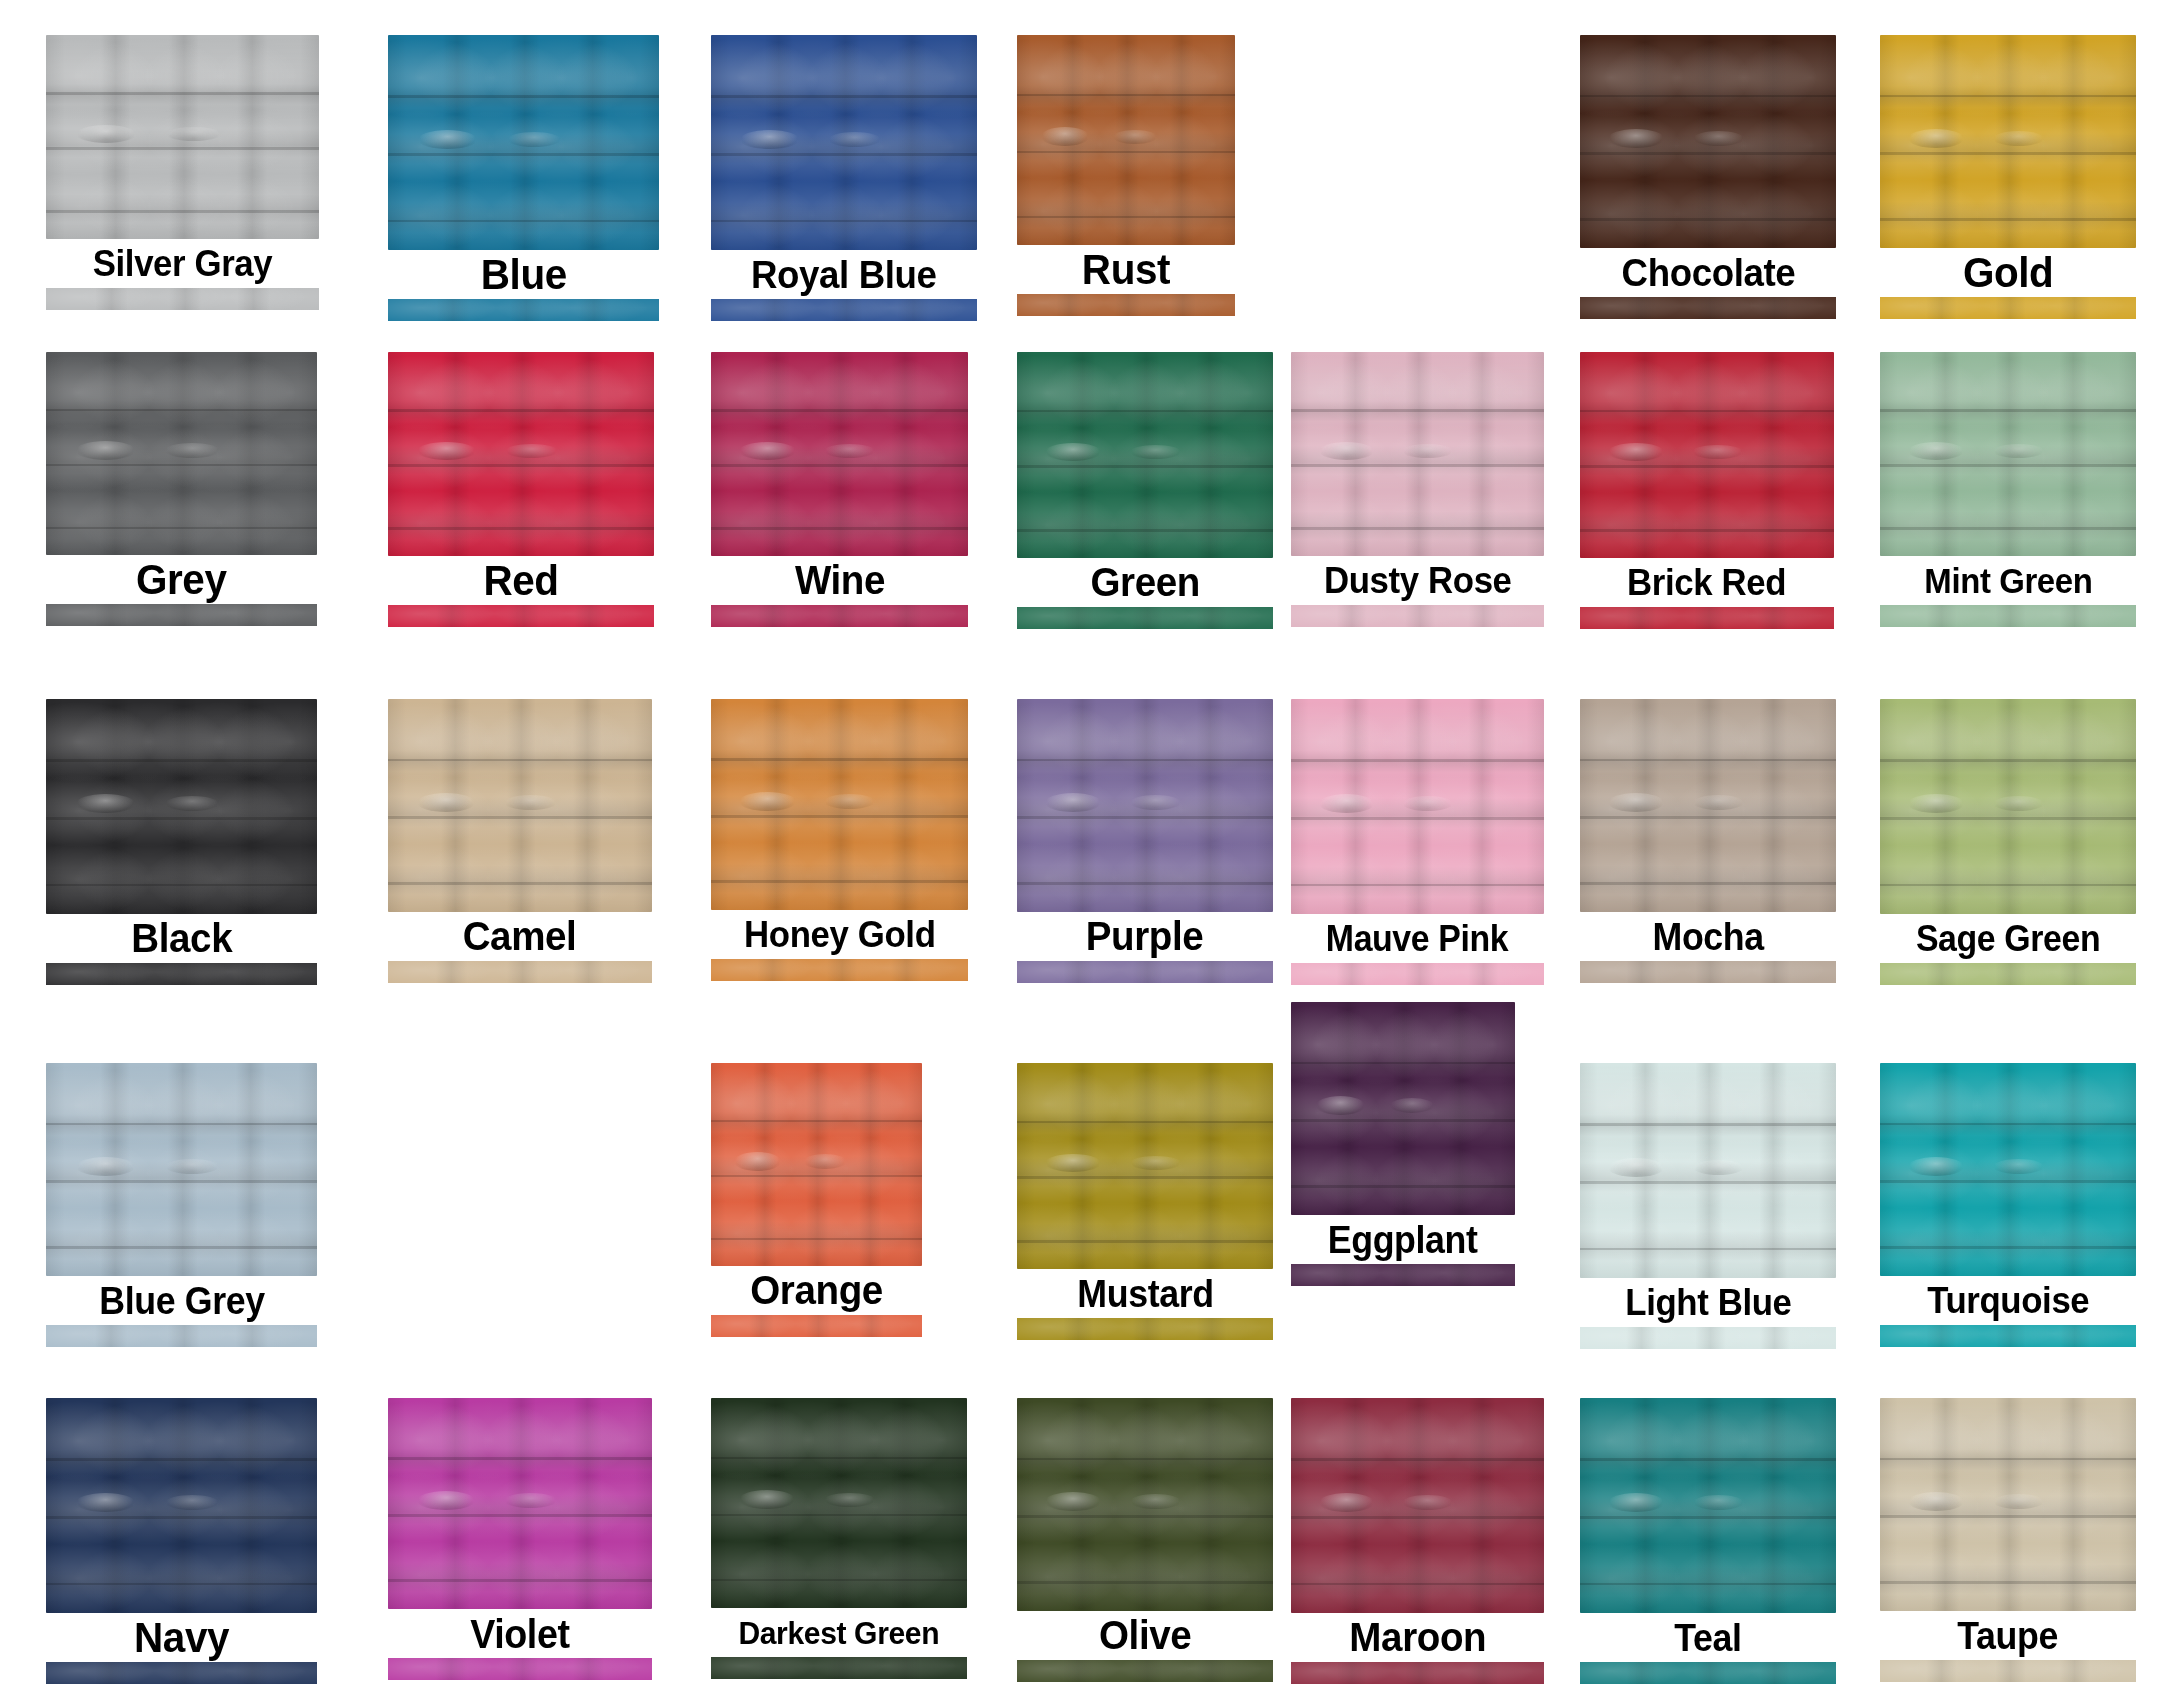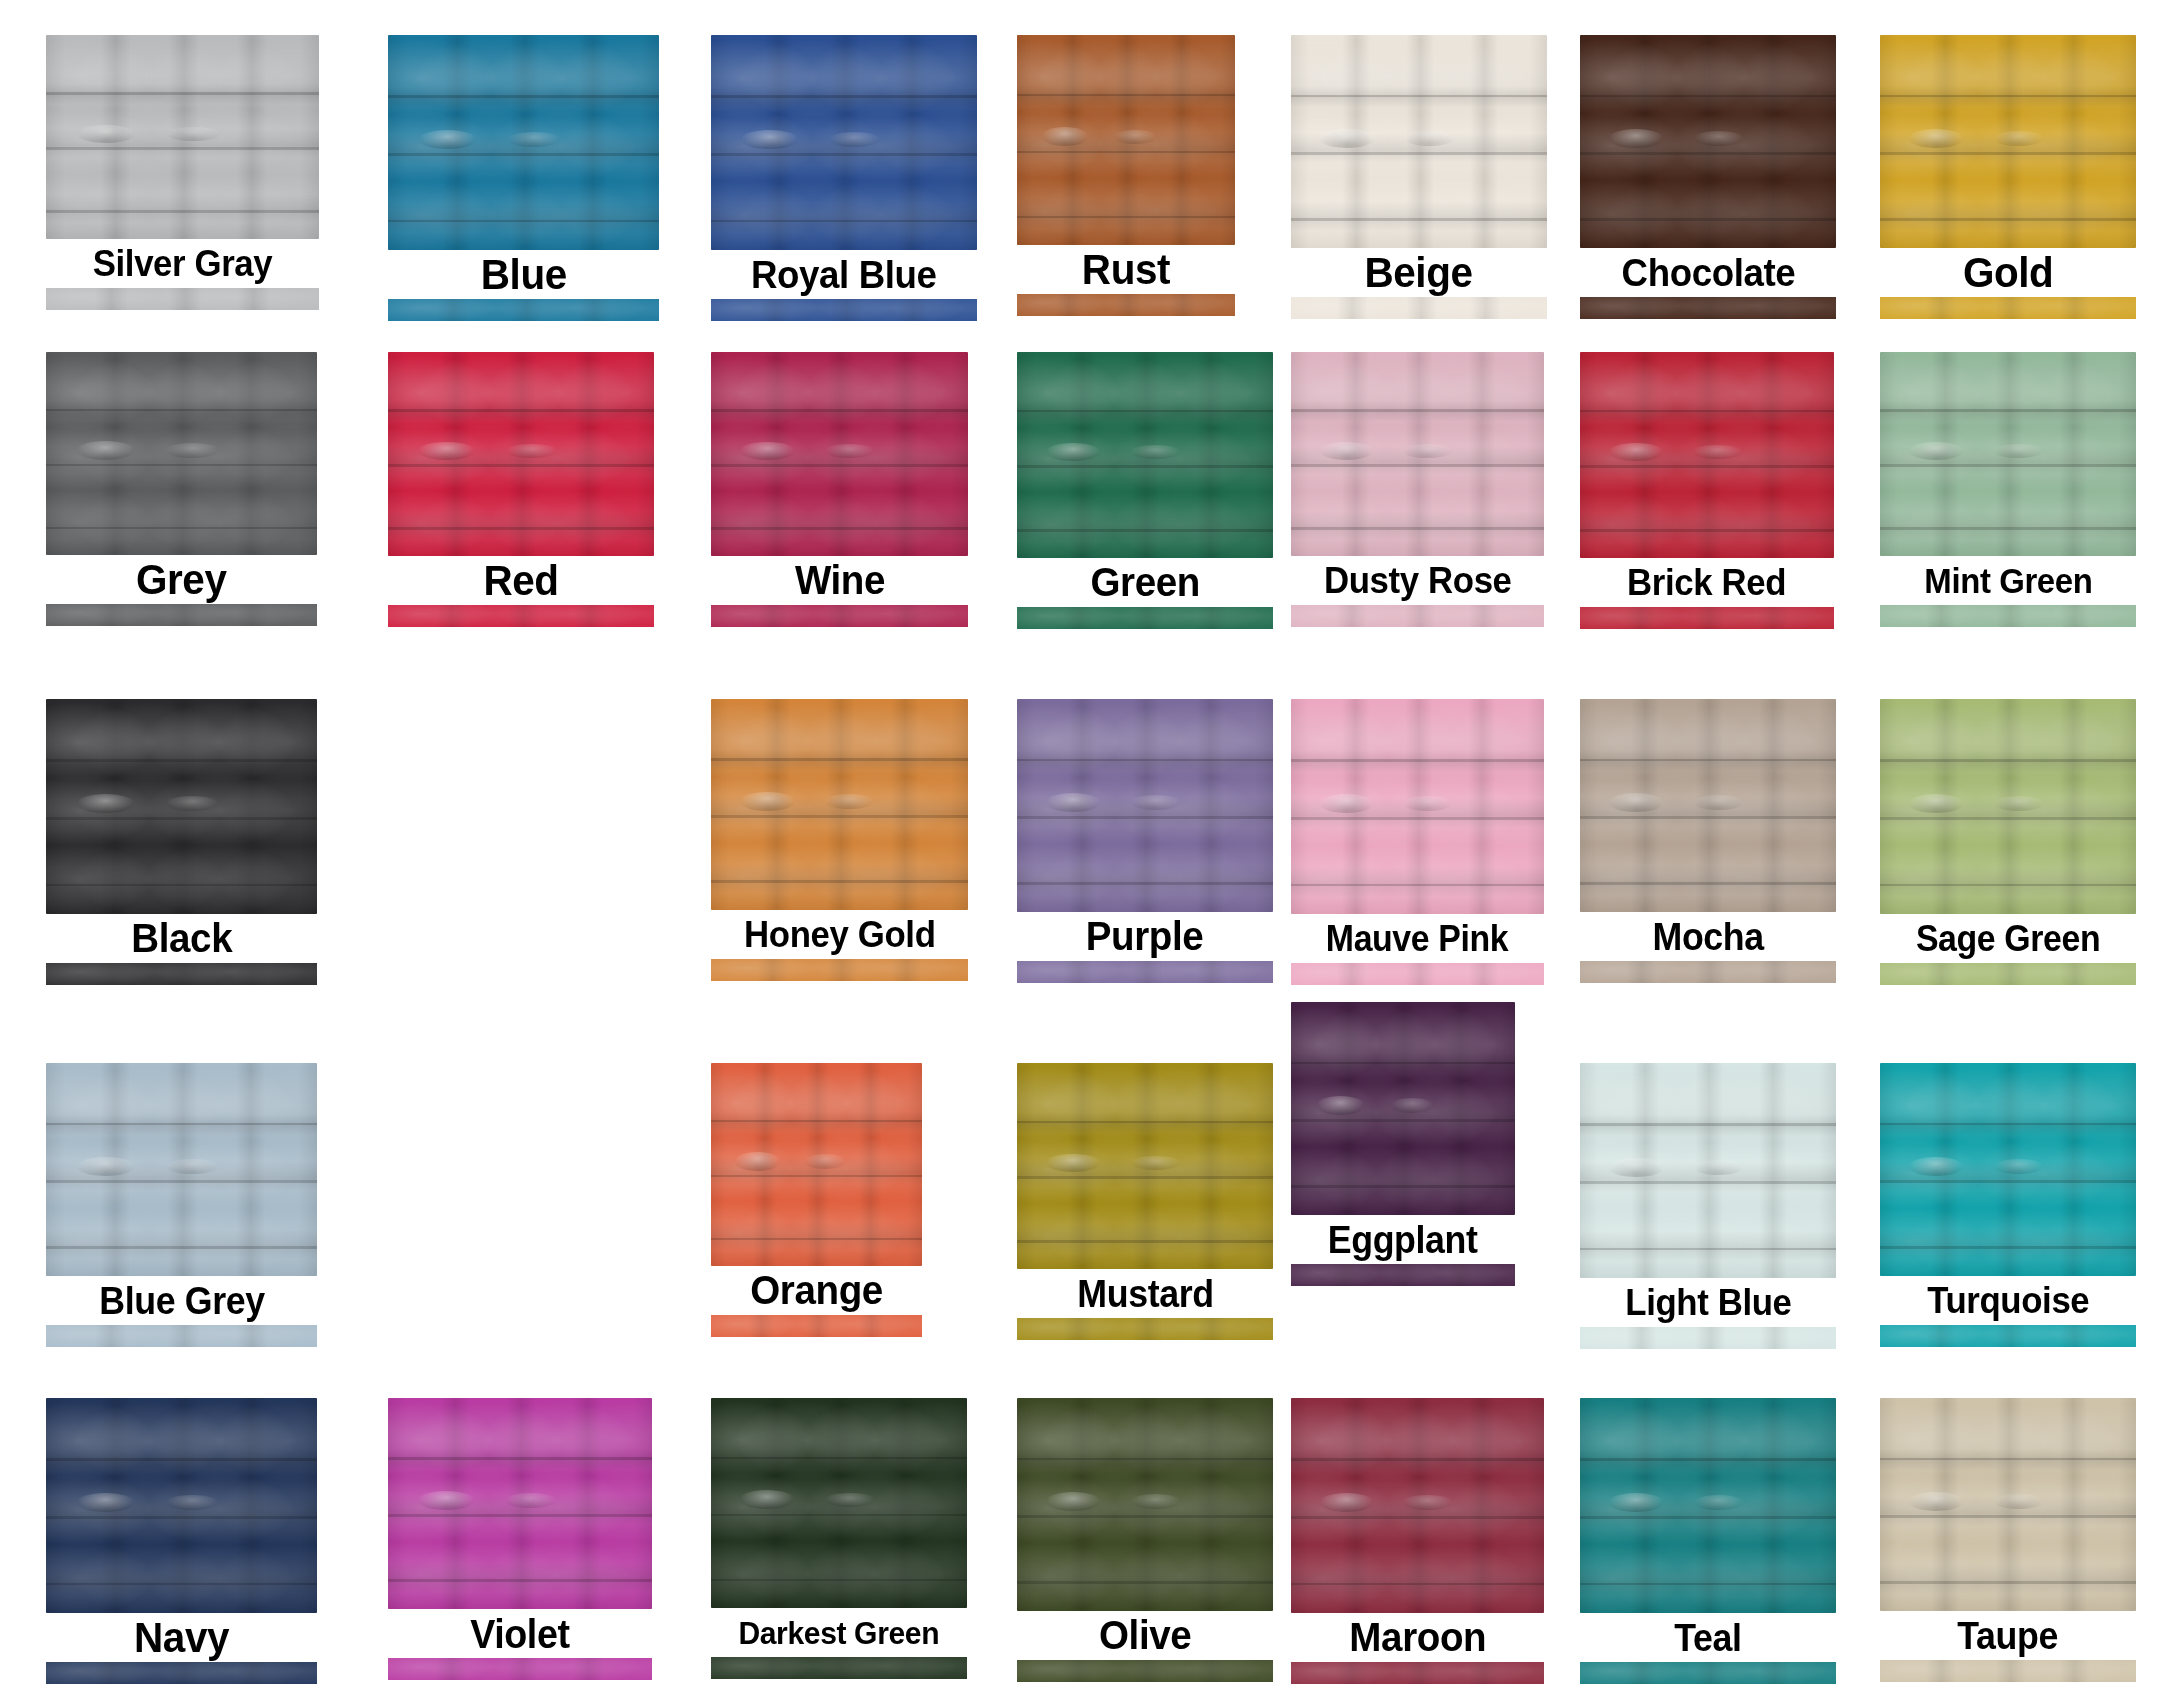--- a/index.html
+++ b/index.html
@@ -214,36 +214,20 @@
         <div class="pinch"></div>
         <div class="pinch2"></div>
       </div>
       <div class="label-band">
         <span class="label-text" style="font-size: 43px;">Rust</span>
       </div>
       <div class="foot-strip" style="background: rgb(168, 91, 44);">
         <div class="tex" style="position: absolute; inset: 0px;"></div>
       </div>
     </div>
-    <div class="swatch-cell" style="left: 1291px; top: 35px; width: 256px;">
-      <div class="fabric" style="height: 213px; background: rgb(236, 229, 219);">
-        <div class="tex"></div>
-        <div class="seamrow" style="top: 28%;"></div>
-        <div class="seamrow" style="top: 55%;"></div>
-        <div class="seamrow" style="top: 86%;"></div>
-        <div class="pinch"></div>
-        <div class="pinch2"></div>
-      </div>
-      <div class="label-band">
-        <span class="label-text" style="font-size: 43px;">Beige</span>
-      </div>
-      <div class="foot-strip" style="background: rgb(236, 229, 219);">
-        <div class="tex" style="position: absolute; inset: 0px;"></div>
-      </div>
-    </div>
     <div class="swatch-cell" style="left: 1580px; top: 35px; width: 256px;">
       <div class="fabric" style="height: 213px; background: rgb(70, 38, 26);">
         <div class="tex"></div>
         <div class="seamrow" style="top: 28%;"></div>
         <div class="seamrow" style="top: 55%;"></div>
         <div class="seamrow" style="top: 86%;"></div>
         <div class="pinch"></div>
         <div class="pinch2"></div>
       </div>
       <div class="label-band">
@@ -390,20 +374,36 @@
         <div class="pinch"></div>
         <div class="pinch2"></div>
       </div>
       <div class="label-band">
         <span class="label-text" style="font-size: 41px;">Black</span>
       </div>
       <div class="foot-strip" style="background: rgb(43, 43, 45);">
         <div class="tex" style="position: absolute; inset: 0px;"></div>
       </div>
     </div>
+    <div class="swatch-cell" style="left: 388px; top: 699px; width: 264px;">
+      <div class="fabric" style="height: 213px; background: rgb(205, 181, 147);">
+        <div class="tex"></div>
+        <div class="seamrow" style="top: 28%;"></div>
+        <div class="seamrow" style="top: 55%;"></div>
+        <div class="seamrow" style="top: 86%;"></div>
+        <div class="pinch"></div>
+        <div class="pinch2"></div>
+      </div>
+      <div class="label-band">
+        <span class="label-text" style="font-size: 41px;">Camel</span>
+      </div>
+      <div class="foot-strip" style="background: rgb(205, 181, 147);">
+        <div class="tex" style="position: absolute; inset: 0px;"></div>
+      </div>
+    </div>
     <div class="swatch-cell" style="left: 711px; top: 699px; width: 257px;">
       <div class="fabric" style="height: 211px; background: rgb(212, 133, 58);">
         <div class="tex"></div>
         <div class="seamrow" style="top: 28%;"></div>
         <div class="seamrow" style="top: 55%;"></div>
         <div class="seamrow" style="top: 86%;"></div>
         <div class="pinch"></div>
         <div class="pinch2"></div>
       </div>
       <div class="label-band">

